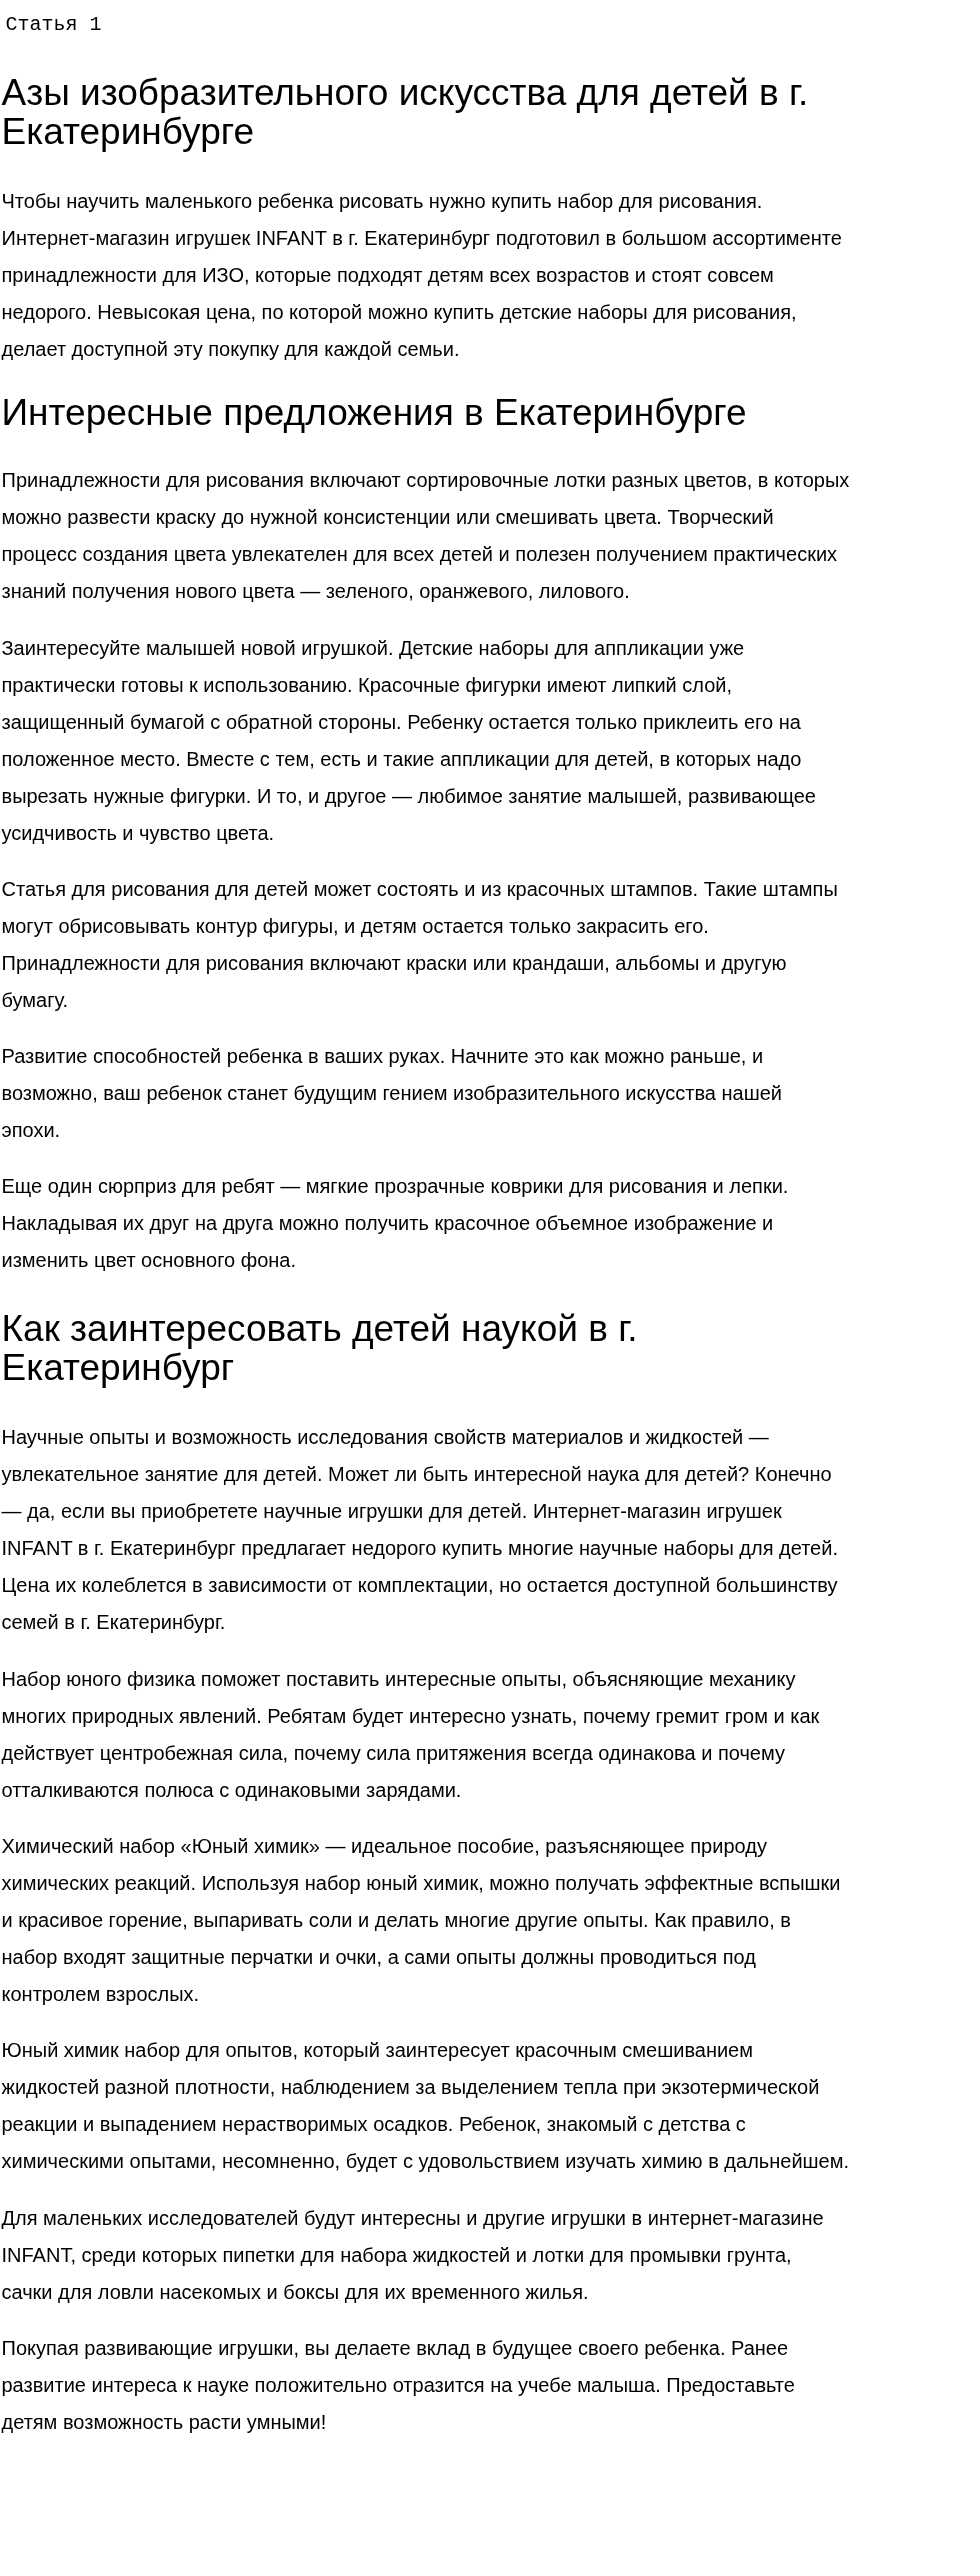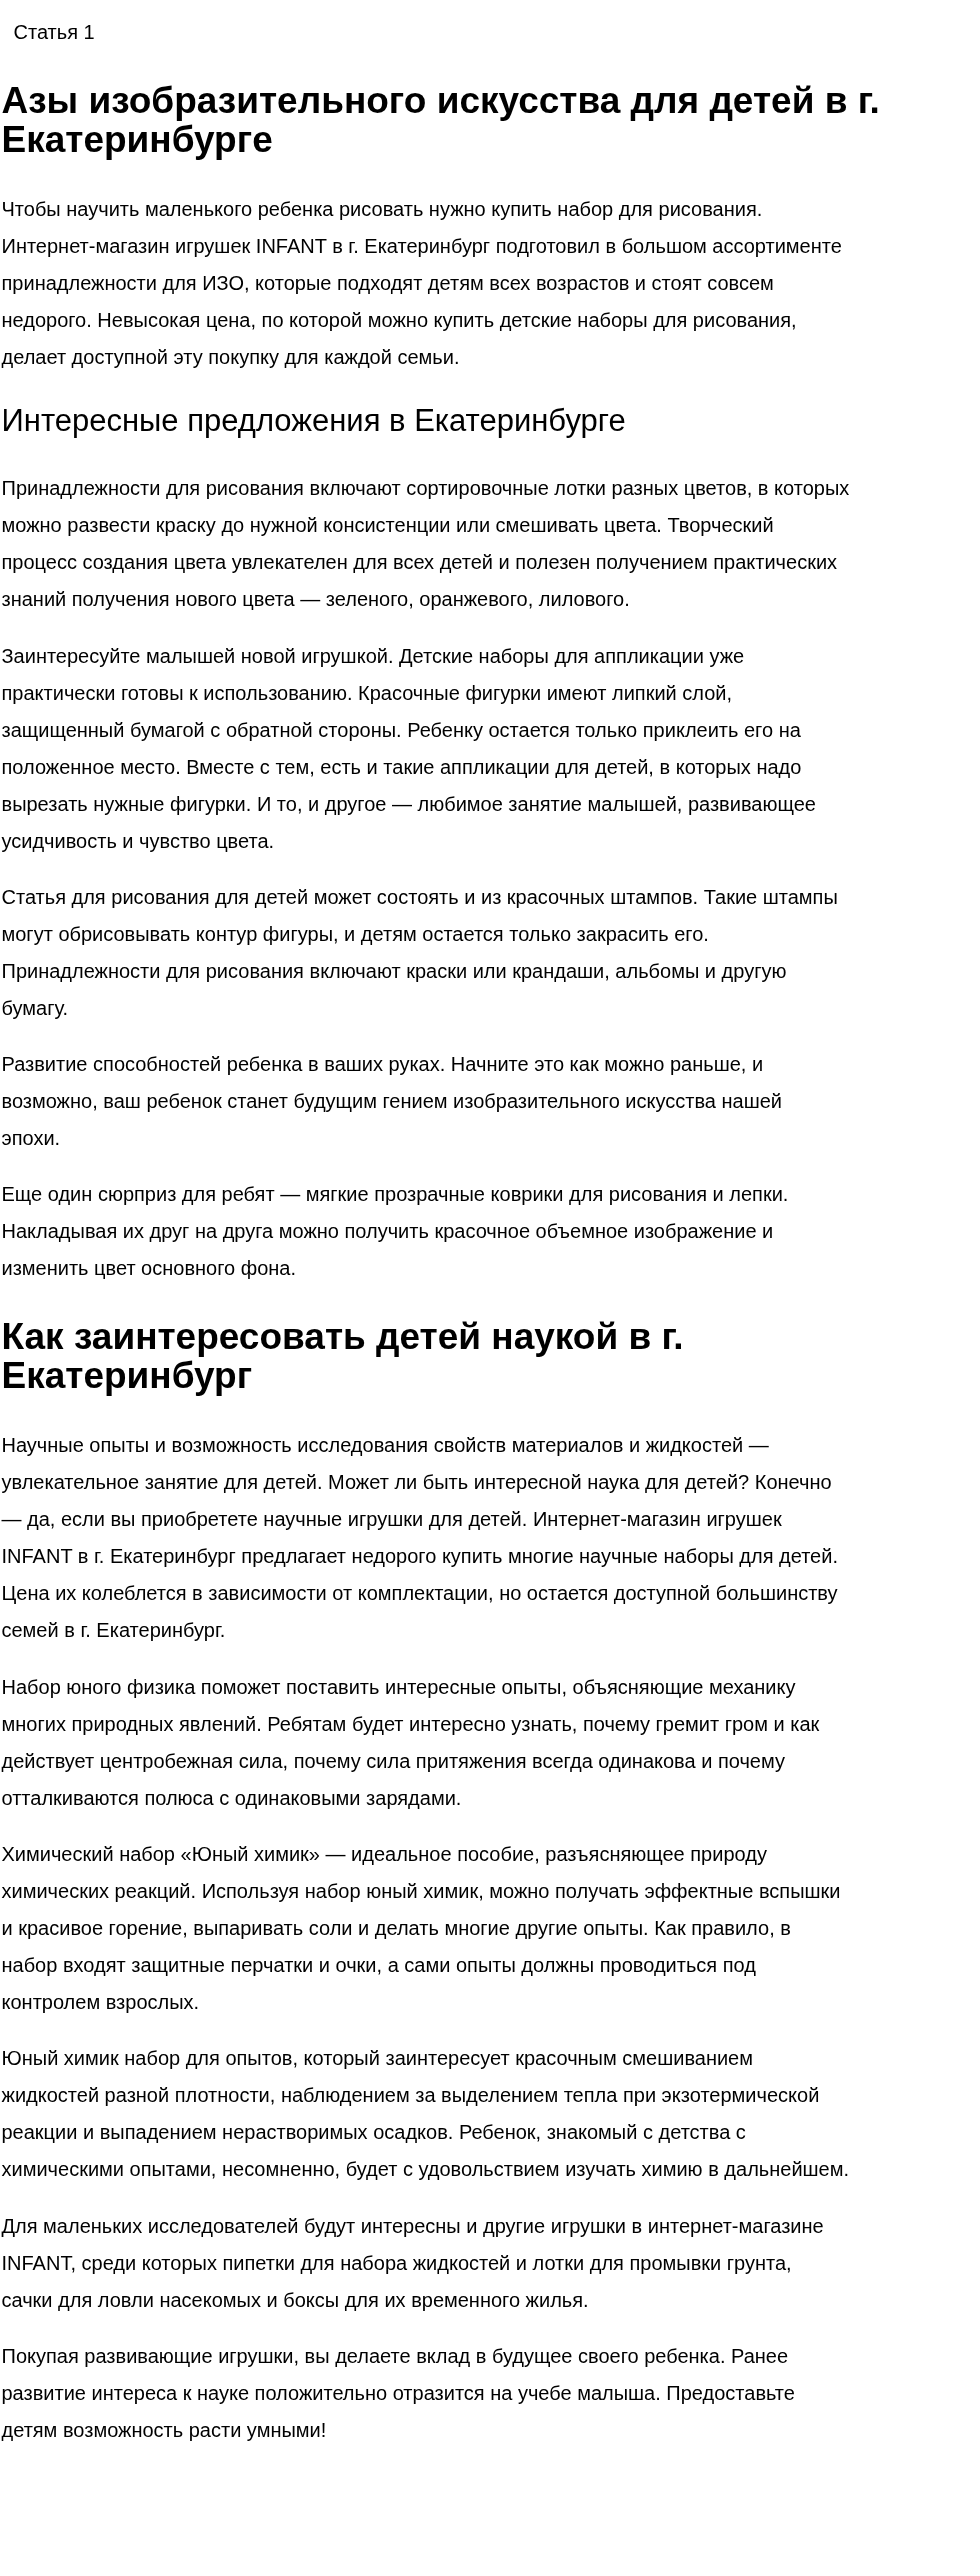--- a/index.html
+++ b/index.html
@@ -13,32 +13,33 @@
     font-size: 20px;
     line-height: 37px;
     font-weight: 400;
   }
   main { display: block; }
   p {
     margin: 0 0 19.3px 0;
     white-space: pre-line; 
   }
   p.article-label {
-    margin: 12px;
+    margin: 4px;
+    font-family: Liberation Mono, monospace;
   }
   h1 {
     font-size: 37px;
     line-height: 39px;
-    font-weight: 700;
+    font-weight: 400;
     margin: 30px 0 32px 0;
     white-space: pre-line;
     letter-spacing: 0;
   }
   h2 {
-    font-size: 31px;
+    font-size: 37px;
     line-height: 43px;
     font-weight: 400;
     margin: 23px 0 28px 0;
     white-space: pre-line;
   }
 </style>
 </head>
 <body>
 
 <main>

